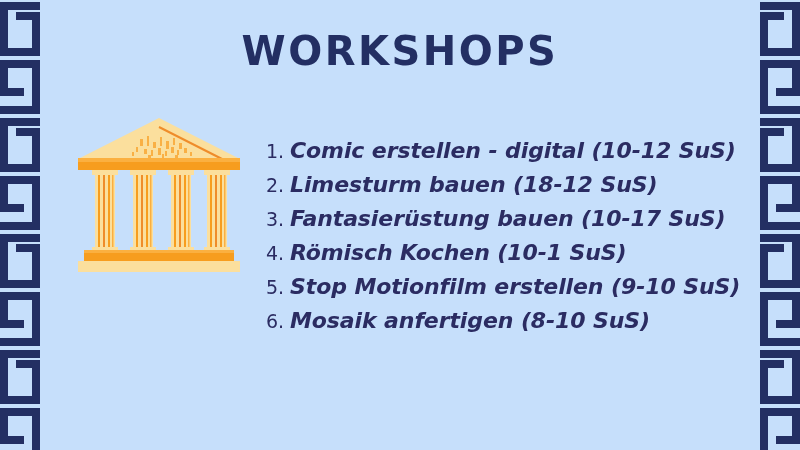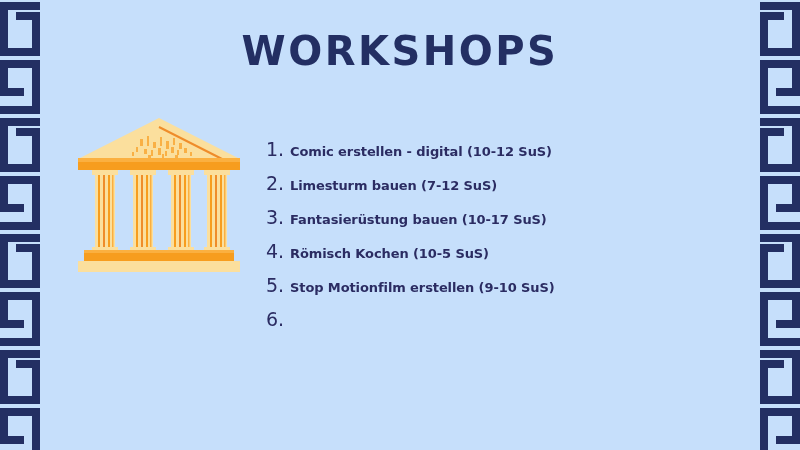--- a/index.html
+++ b/index.html
@@ -63,23 +63,24 @@
   .num {
     font-family:"DejaVu Sans", sans-serif;
     font-size:19px;
     font-weight:400;
     width:24px;
     text-align:left;
     flex:0 0 auto;
   }
   .txt {
     font-family:"DejaVu Sans", sans-serif;
-    font-size:13px;
+    font-size:22px;
     font-weight:700;
     letter-spacing:-0.1px;
+    font-style:italic;
   }
 </style>
 </head>
 <body>
 
 <div id="slide">
 
   <svg class="meander left" viewBox="0 0 46 450" preserveAspectRatio="none" aria-hidden="true">
     <defs>
 
@@ -207,32 +208,33 @@
     <rect x="0" y="145" width="162" height="11" fill="#fbdf9d"></rect>
   </svg>
 
   <div id="list">
     <div class="row">
       <span class="num">1.</span>
       <span class="txt">Comic erstellen - digital (10-12 SuS)</span>
     </div>
     <div class="row">
       <span class="num">2.</span>
-      <span class="txt">Limesturm bauen (7-12 SuS)</span>
+      <span class="txt">Limesturm bauen (18-12 SuS)</span>
     </div>
     <div class="row">
       <span class="num">3.</span>
       <span class="txt">Fantasierüstung bauen (10-17 SuS)</span>
     </div>
     <div class="row">
       <span class="num">4.</span>
-      <span class="txt">Römisch Kochen (10-5 SuS)</span>
+      <span class="txt">Römisch Kochen (10-1 SuS)</span>
     </div>
     <div class="row">
       <span class="num">5.</span>
       <span class="txt">Stop Motionfilm erstellen (9-10 SuS)</span>
     </div>
     <div class="row">
       <span class="num">6.</span>
+      <span class="txt">Mosaik anfertigen (8-10 SuS)</span>
     </div>
   </div>
 
 </div>
 
 </body></html>

